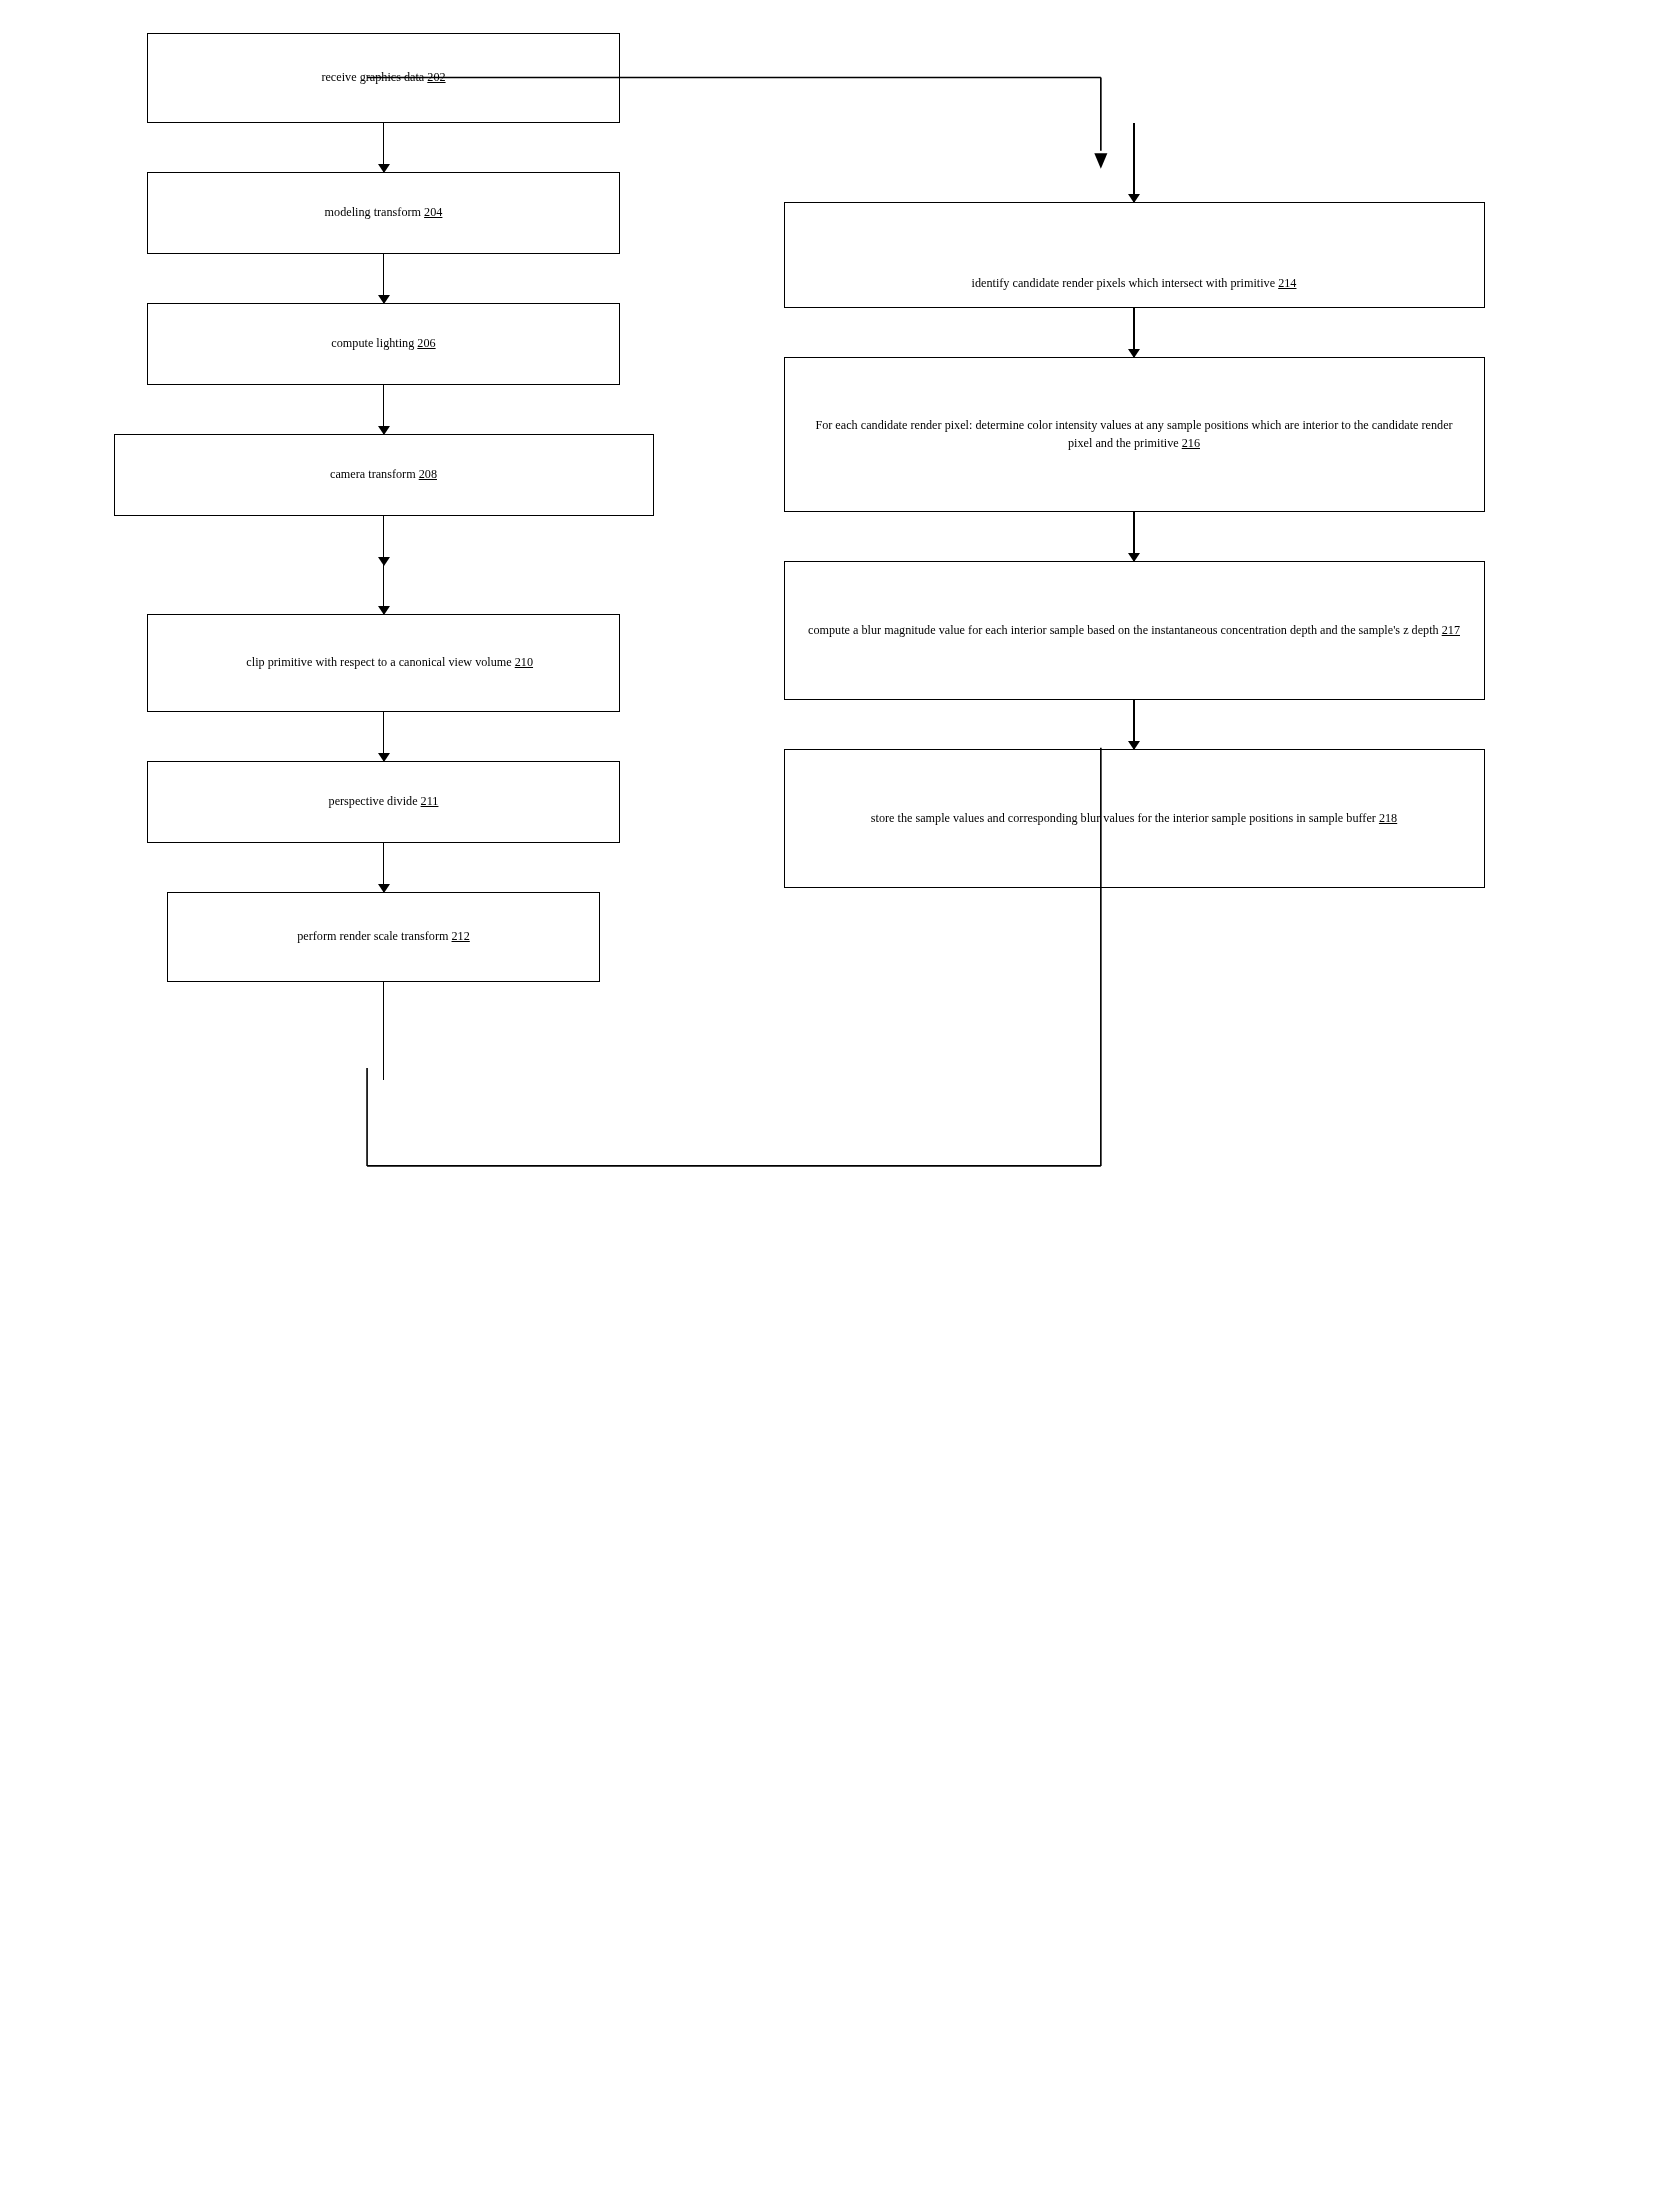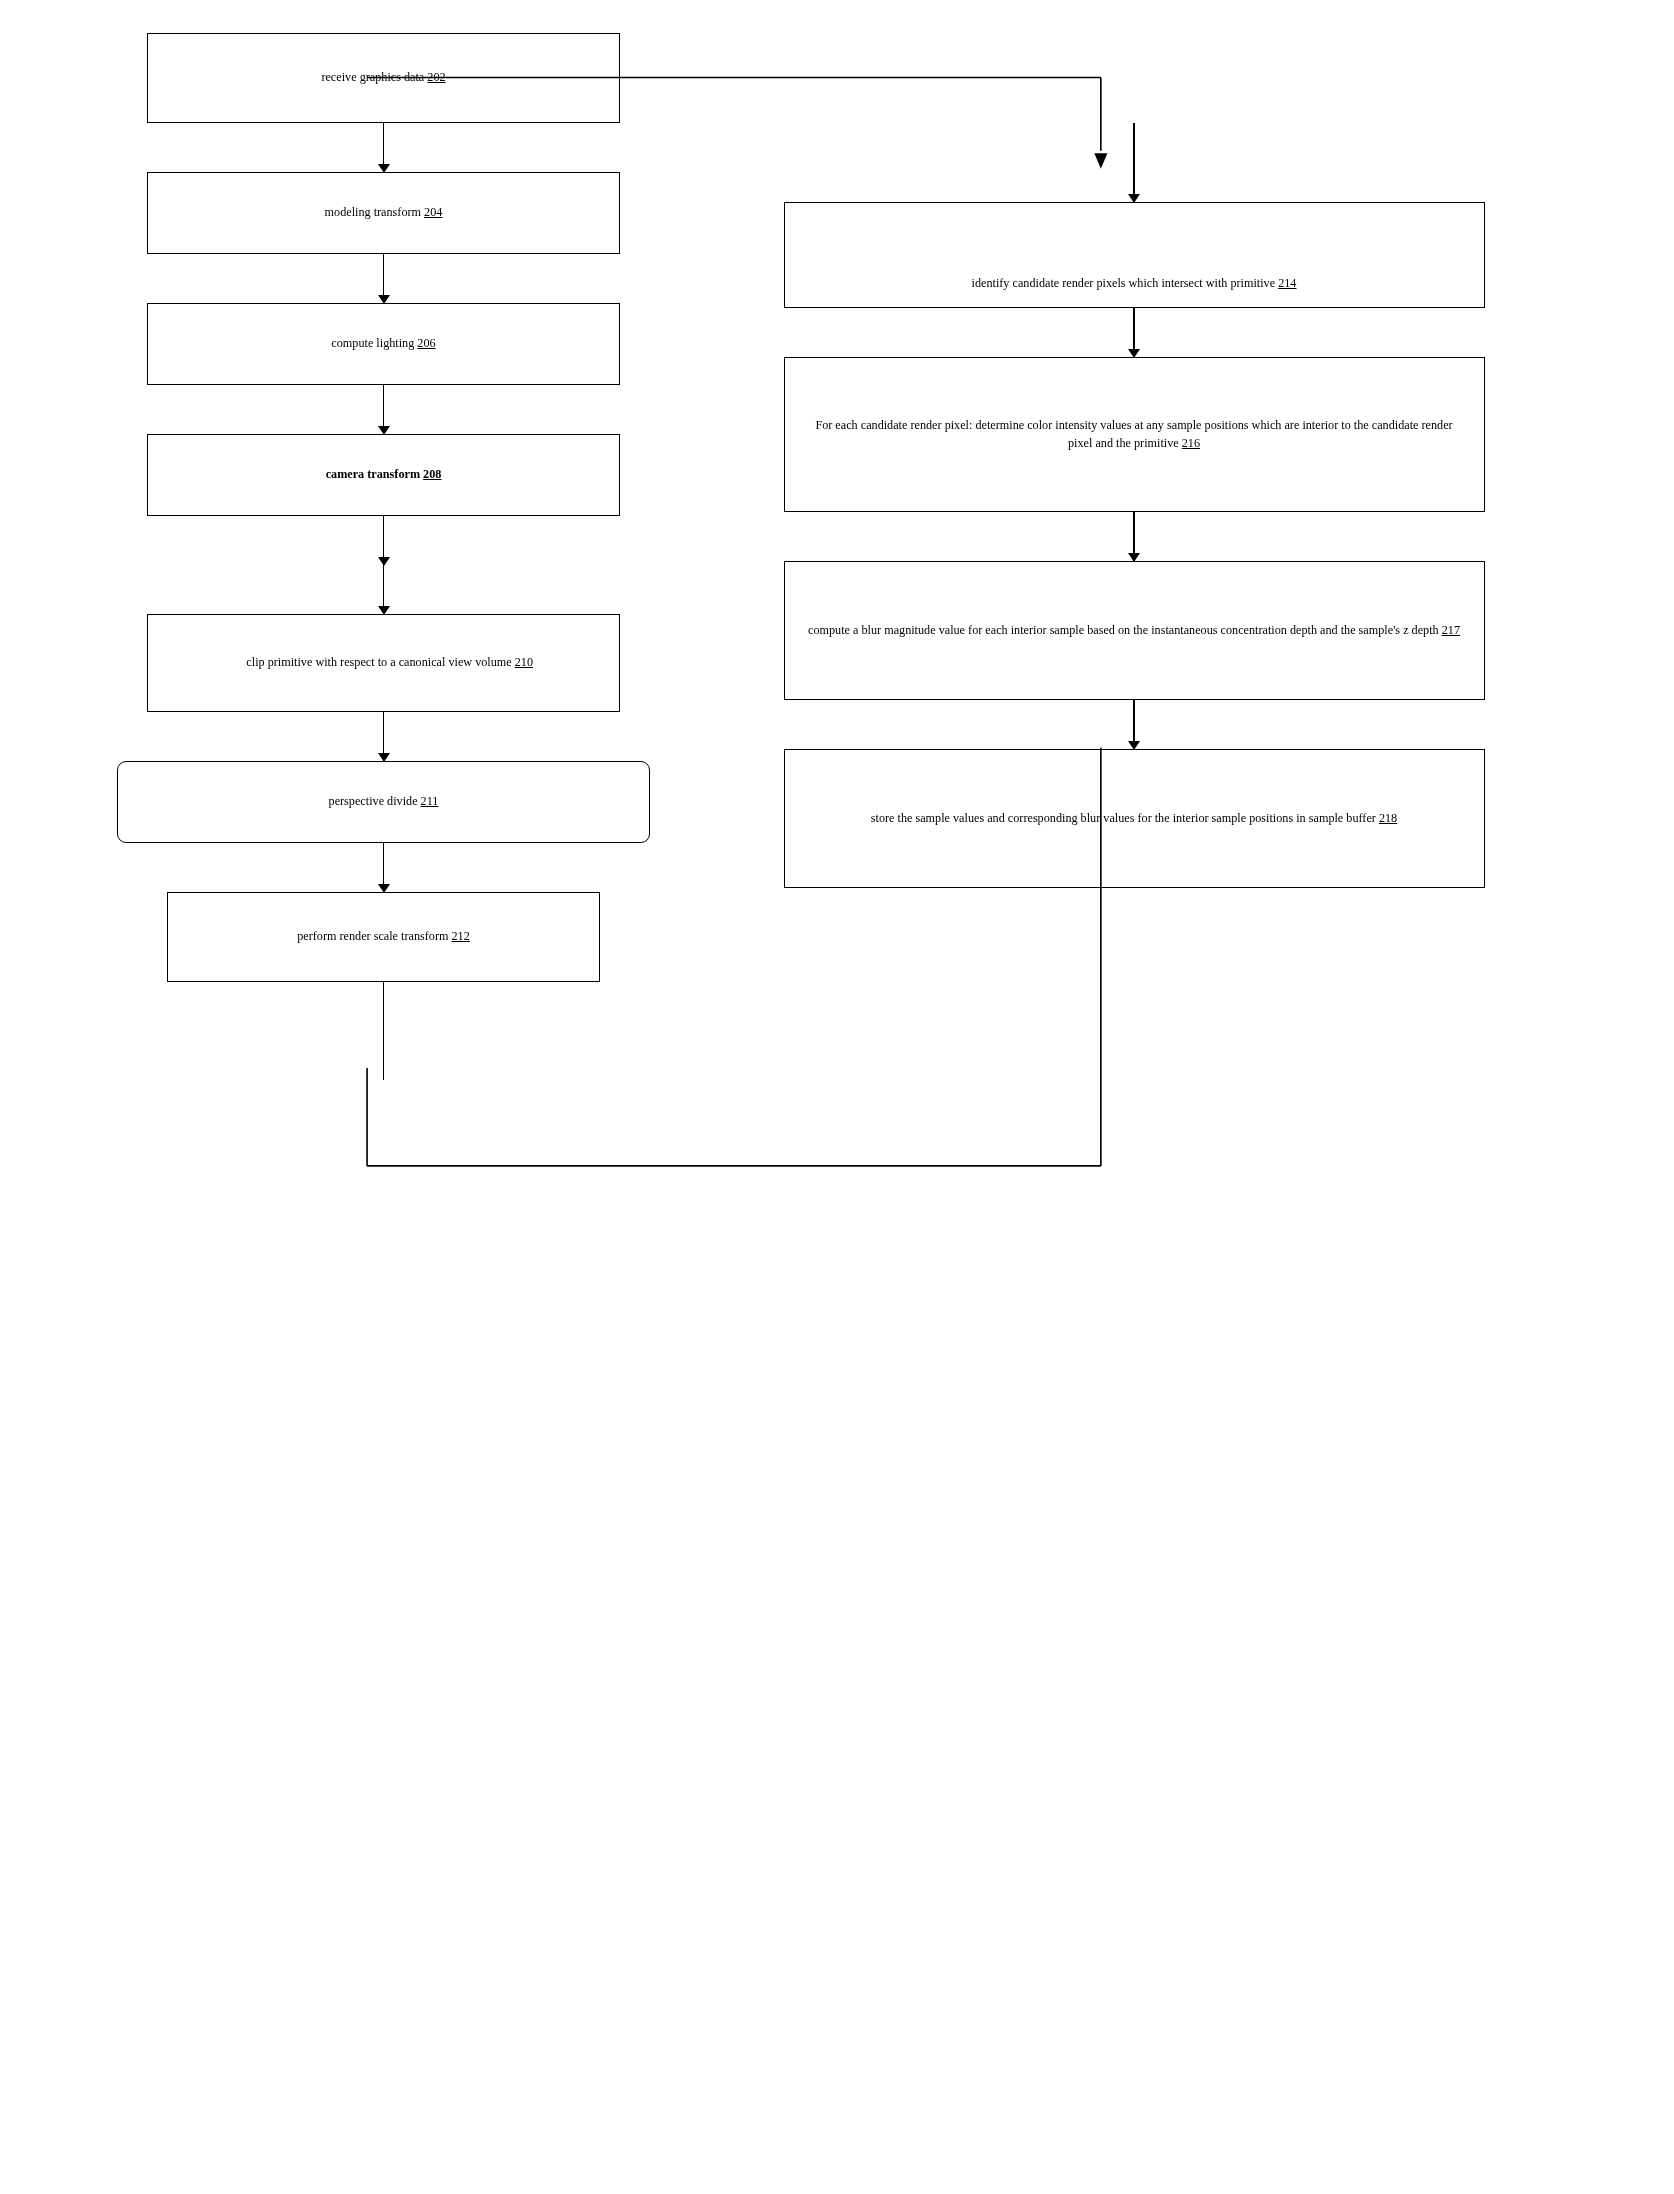--- a/index.html
+++ b/index.html
@@ -108,21 +108,21 @@
       <div class="flow-box flow-box-small" style="width:473px; min-height:82px;">
         <span>
           <span class="box-text">compute lighting</span>&nbsp;<span class="box-label">206</span>
         </span>
       </div>
 
       <div style="width:1.6px; height:49px; background:#000; position:relative; margin:0 auto;">
         <div style="position:absolute; bottom:-0.8px; left:50%; transform:translateX(-50%); border-left:6.5px solid transparent; border-right:6.5px solid transparent; border-top:9.8px solid #000;"></div>
       </div>
 
-      <div class="flow-box flow-box-small" style="width:473px; min-height:82px;font-weight:bold;">
+      <div class="flow-box flow-box-small" style="width:540px; min-height:82px;">
         <span>
           <span class="box-text">camera transform</span>&nbsp;<span class="box-label">208</span>
         </span>
       </div>
 
       <div style="width:1.6px; height:49px; background:#000; position:relative; margin:0 auto;">
         <div style="position:absolute; bottom:-0.8px; left:50%; transform:translateX(-50%); border-left:6.5px solid transparent; border-right:6.5px solid transparent; border-top:9.8px solid #000;"></div>
       </div>
 
 
@@ -133,21 +133,21 @@
       <div class="flow-box flow-box-small" style="width:473px; min-height:98px;padding-left:32px;">
         <span>
           <span class="box-text">clip primitive with respect to a canonical view volume</span>&nbsp;<span class="box-label">210</span>
         </span>
       </div>
 
       <div style="width:1.6px; height:49px; background:#000; position:relative; margin:0 auto;">
         <div style="position:absolute; bottom:-0.8px; left:50%; transform:translateX(-50%); border-left:6.5px solid transparent; border-right:6.5px solid transparent; border-top:9.8px solid #000;"></div>
       </div>
 
-      <div class="flow-box flow-box-small" style="width:533px; min-height:82px;border-radius:9px;">
+      <div class="flow-box flow-box-small" style="width:473px; min-height:82px;">
         <span>
           <span class="box-text">perspective divide</span>&nbsp;<span class="box-label">211</span>
         </span>
       </div>
 
       <div style="width:1.6px; height:49px; background:#000; position:relative; margin:0 auto;">
         <div style="position:absolute; bottom:-0.8px; left:50%; transform:translateX(-50%); border-left:6.5px solid transparent; border-right:6.5px solid transparent; border-top:9.8px solid #000;"></div>
       </div>
 
       <div class="flow-box flow-box-small" style="width:433px; min-height:90px;justify-content:center;">

